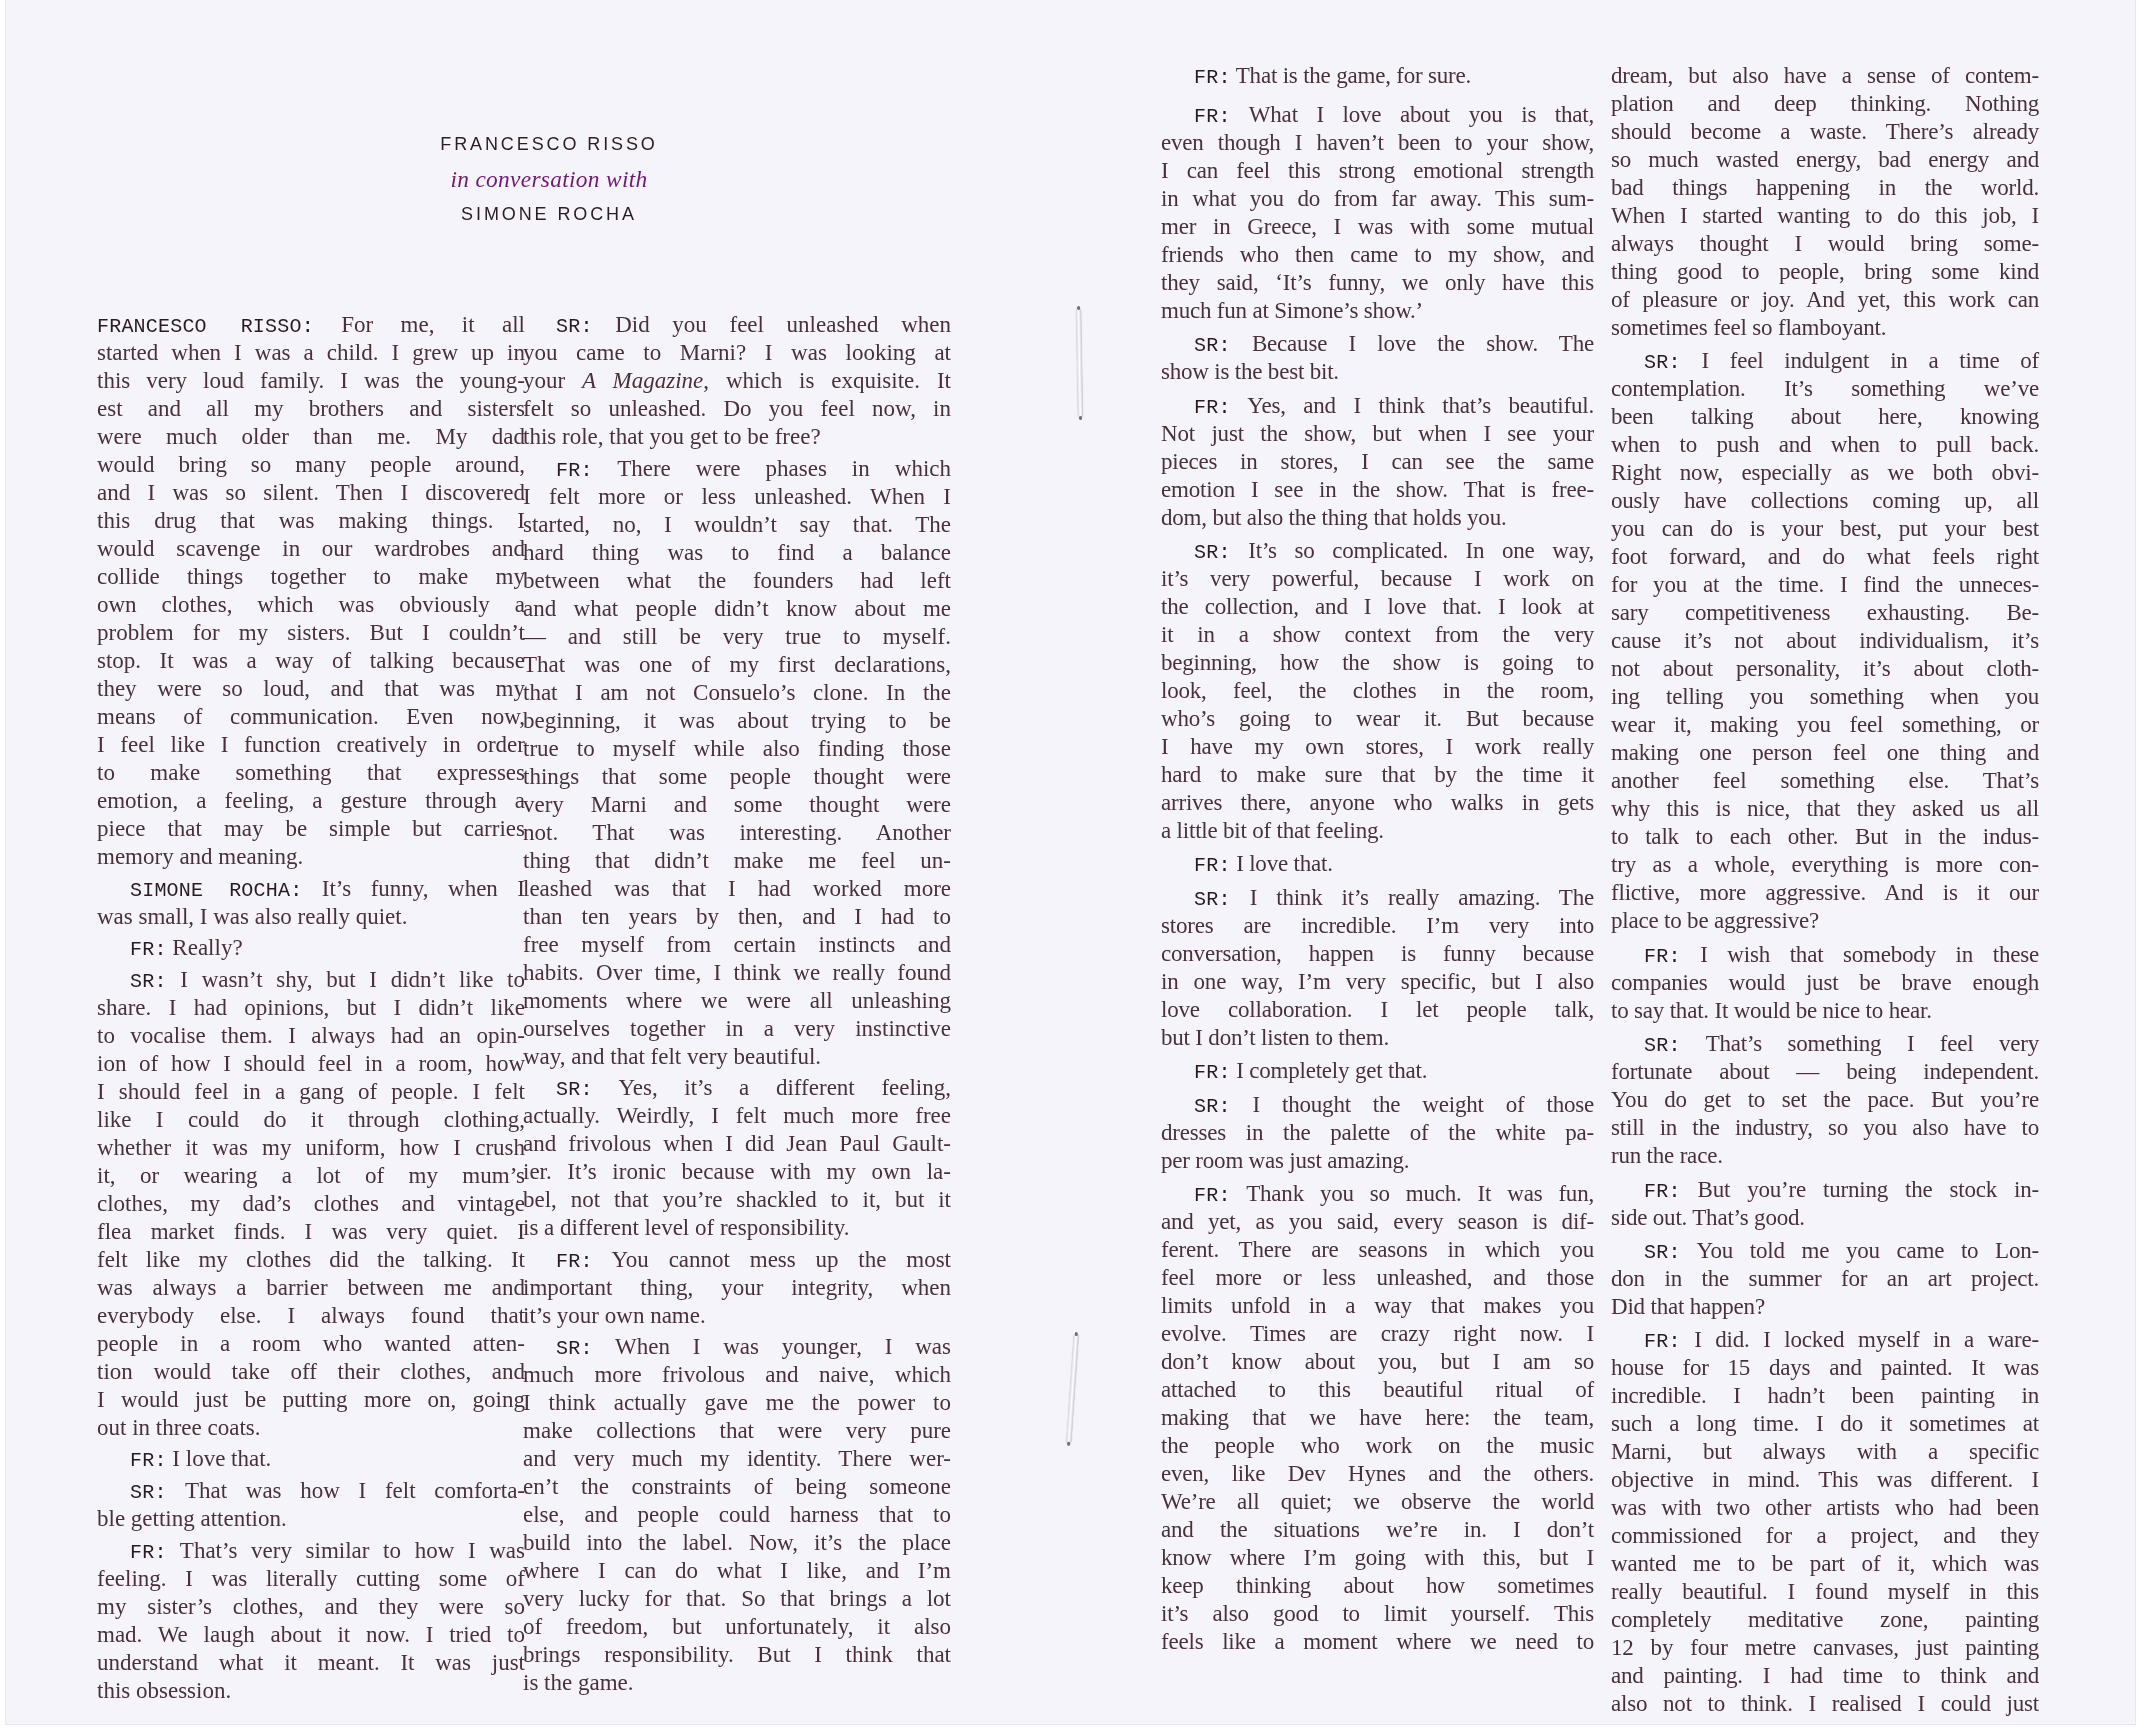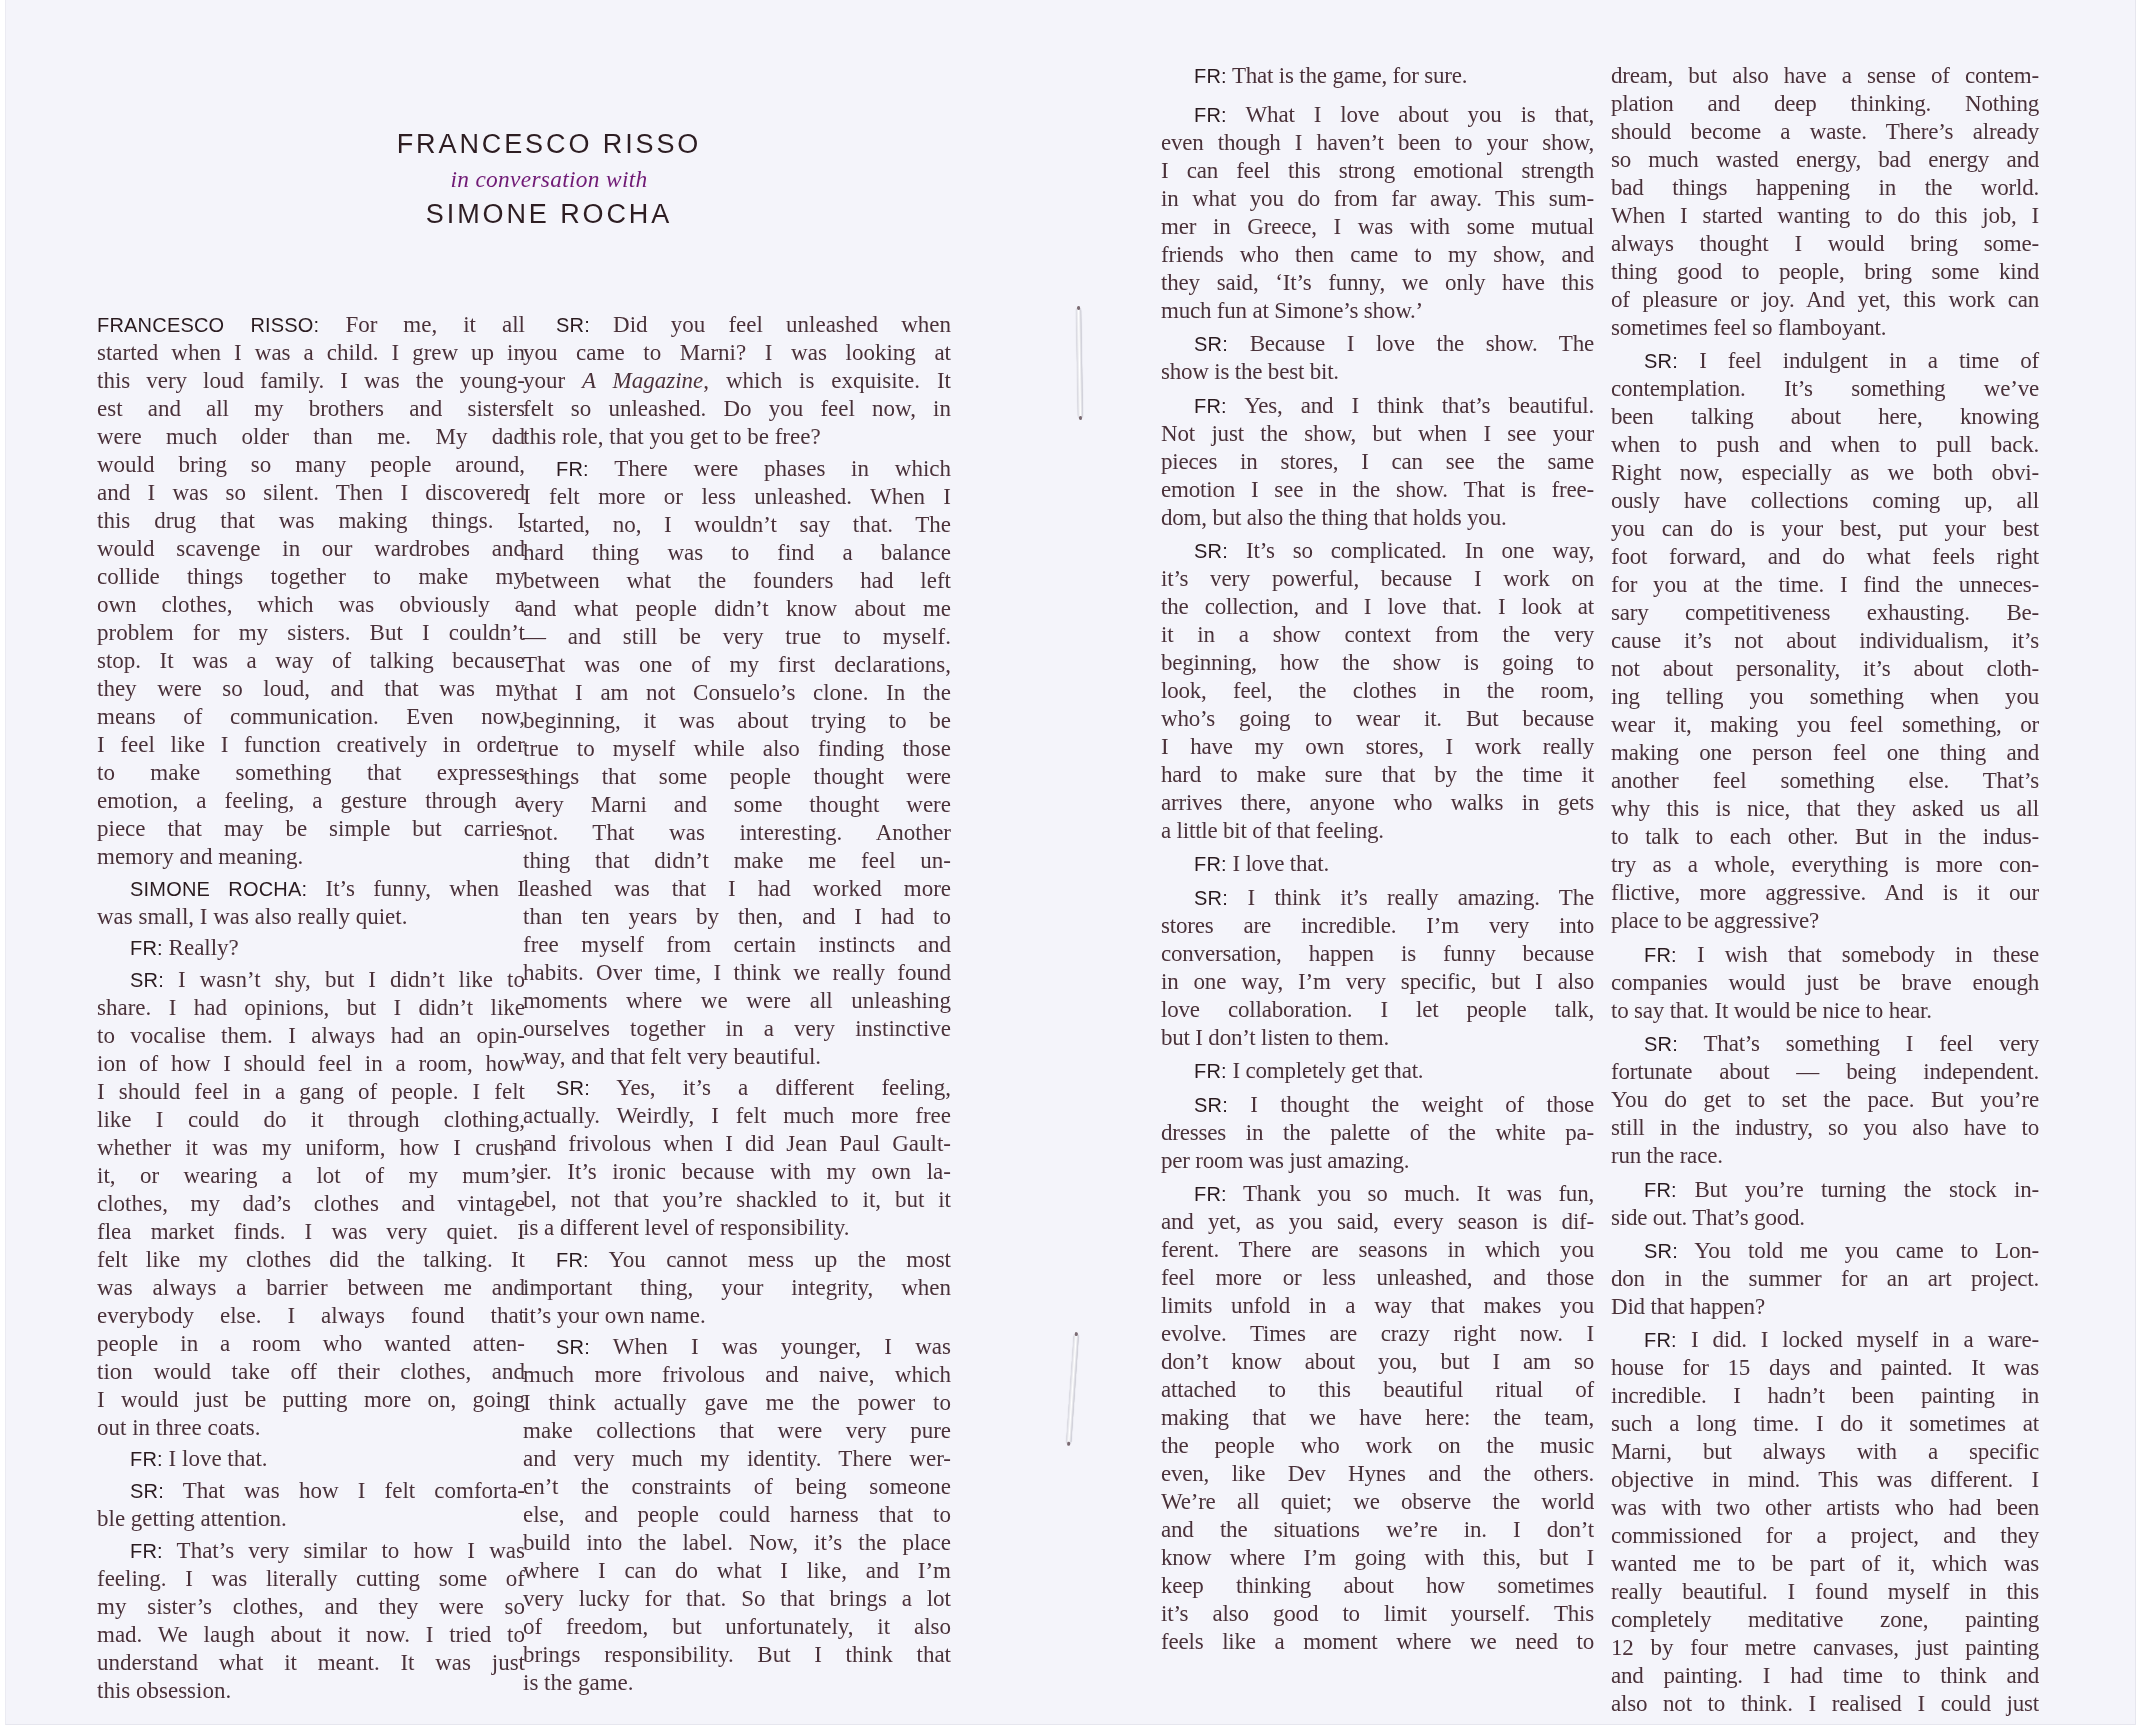--- a/index.html
+++ b/index.html
@@ -31,21 +31,21 @@
   .staple::before { top: -1.8px; }
   .staple::after { bottom: -1.8px; }
   .staple-top { left: 1071px; top: 308px; height: 110px; transform: rotate(-1deg); }
   .staple-bottom { left: 1064px; top: 1334px; height: 110px; transform: rotate(4deg); }
 
   .title-block {
     position: absolute; left: 342px; top: 126px; width: 414px; text-align: center;
   }
   .title-name {
     font-family: "Liberation Sans", "DejaVu Sans", sans-serif;
-    font-size: 27px; letter-spacing: 2.9px; color: #2d1d22; line-height: 36px;
+    font-size: 18px; letter-spacing: 2.9px; color: #2d1d22; line-height: 36px;
   }
   .title-sub {
     font-family: "Liberation Serif", "DejaVu Serif", serif;
     font-style: italic; font-size: 23.4px; color: #701a75; line-height: 34px;
     letter-spacing: 0.3px;
   }
 
   .column { position: absolute; }
   .col1 { left: 97px; top: 311px; width: 428px; }
   .col2 { left: 523px; top: 311px; width: 428px; }
@@ -55,21 +55,21 @@
   .para { margin: 0; }
   .line {
     display: block; height: 28px; line-height: 28px;
     font-size: 23px; white-space: nowrap;
     text-align: justify; text-align-last: justify;
     overflow: visible;
   }
   .line.last { text-align-last: left; }
   .line.indent { padding-left: 33px; }
   .spk {
-    font-family: Liberation Sans, sans-serif;
+    font-family: Liberation Mono, monospace;
     font-size: 20px; color: #2a1b20; letter-spacing: 0.2px;
   }
   .gap { height: 3.6px; }
   .col3 .gap, .col4 .gap { height: 5.4px; }
   .col3 .line, .col4 .line { letter-spacing: -0.2px; }
 </style>
 </head>
 <body>
 
 <div class="paper">

